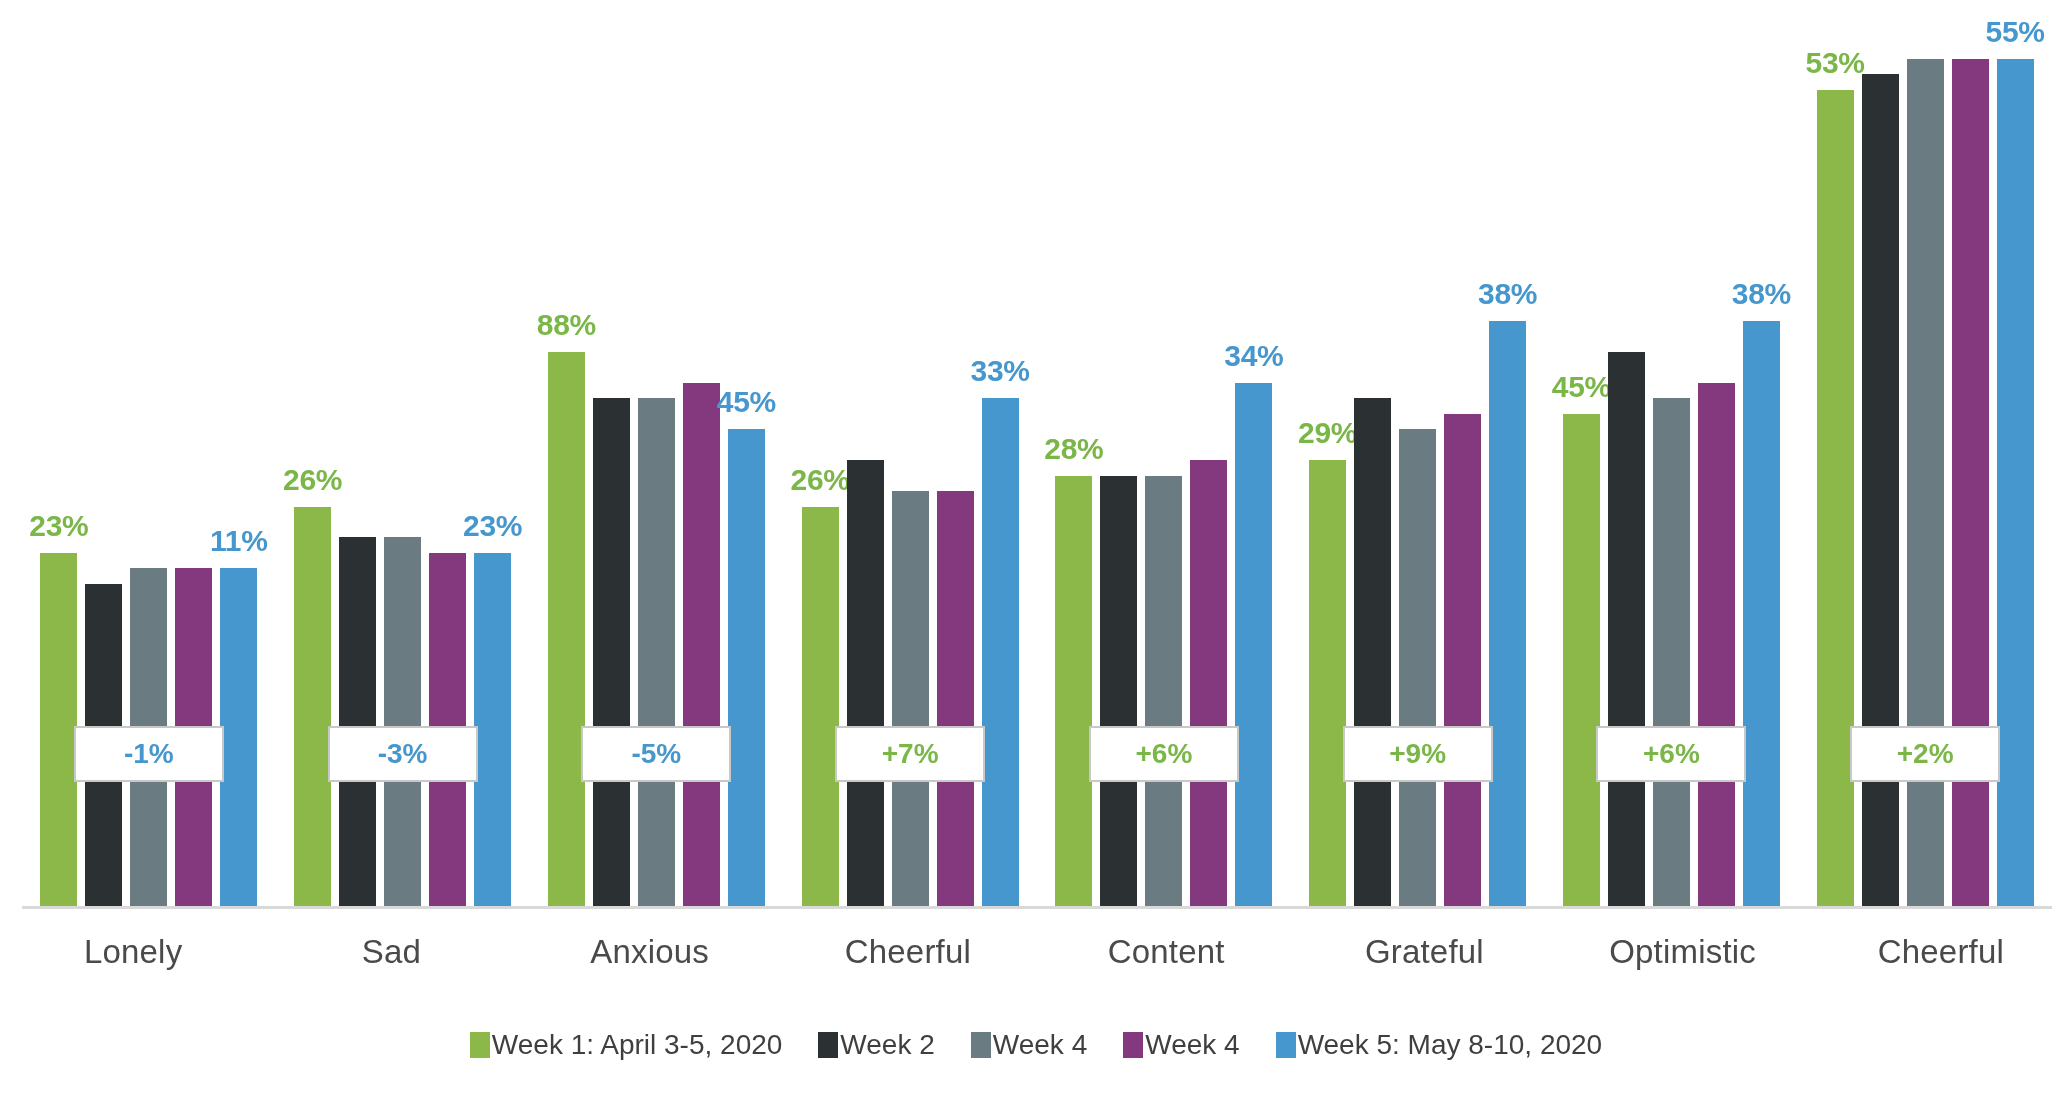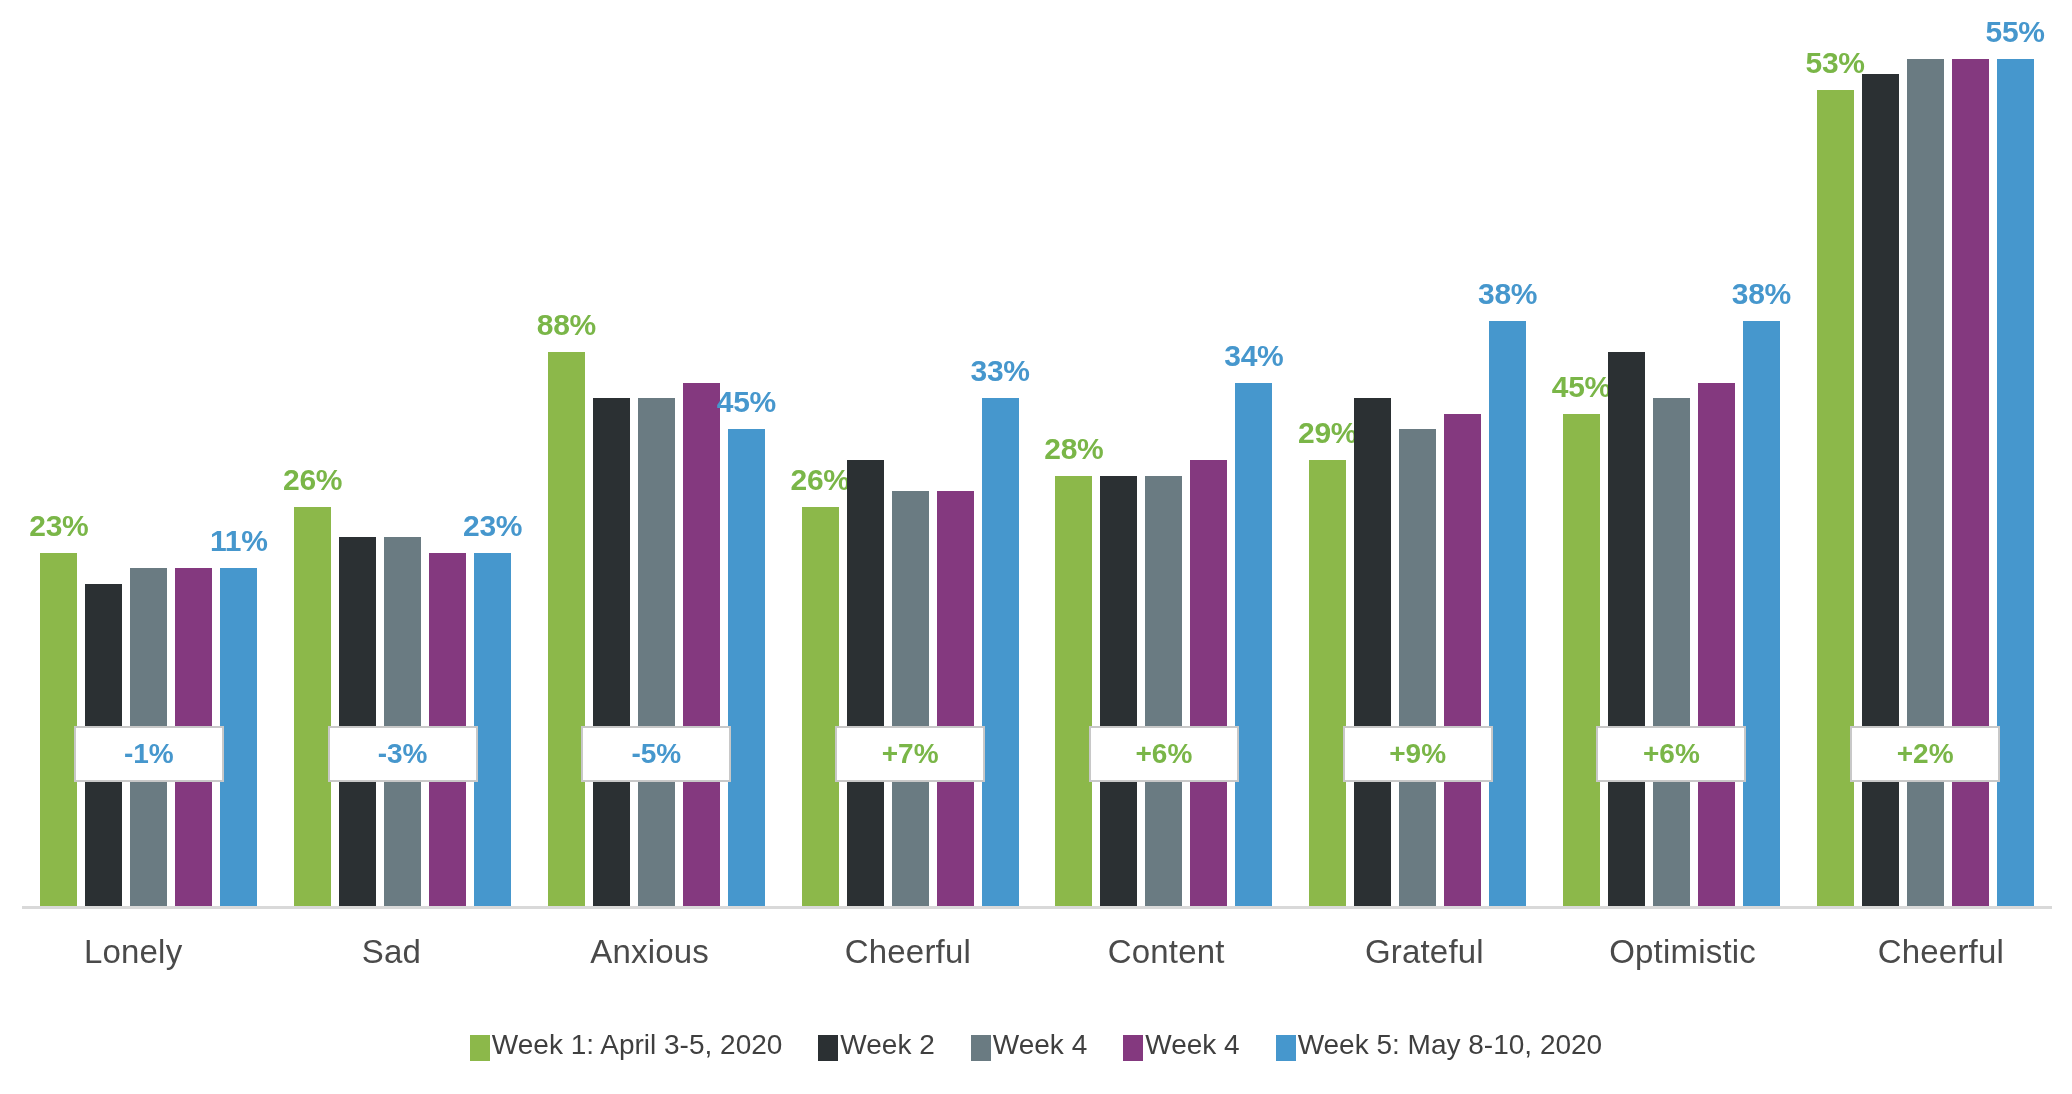--- a/index.html
+++ b/index.html
@@ -139,21 +139,21 @@
     height: 50px;
     display: flex;
     flex-direction: row;
     align-items: center;
     justify-content: center;
     gap: 36px;
   }
   .legend-item {
     display: flex;
     flex-direction: row;
-    align-items: flex-end;
+    align-items: center;
     gap: 2px;
   }
   .legend-swatch {
     width: 20px;
     height: 26px;
     display: block;
   }
   .legend-text {
     font-size: 28px;
     color: #3f3f3f;

